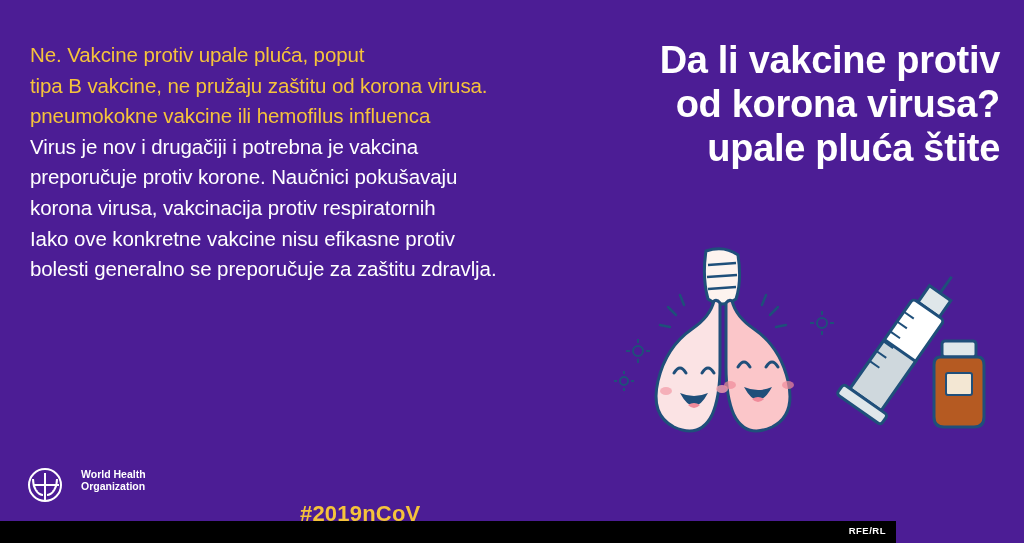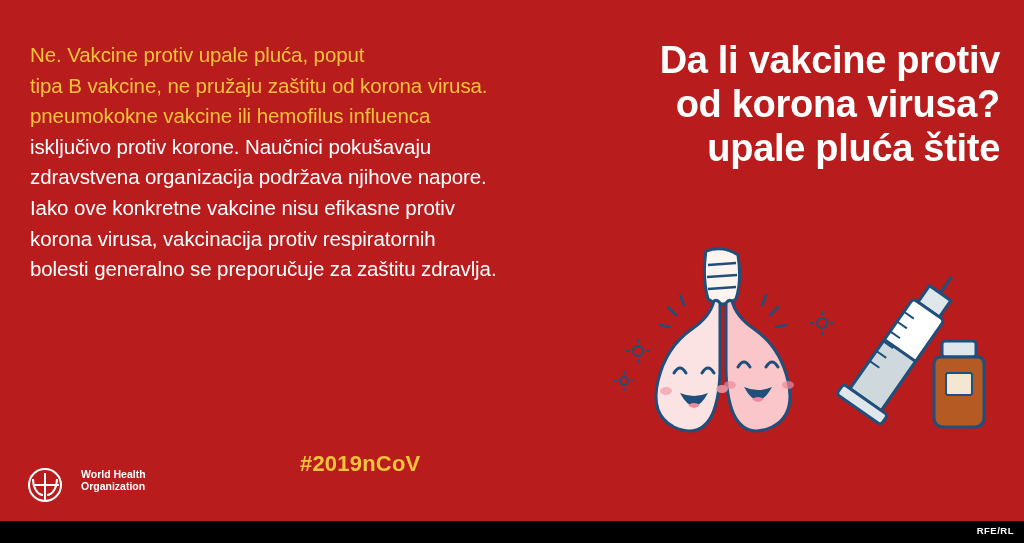--- a/index.html
+++ b/index.html
@@ -6,21 +6,21 @@
   html, body {
     width: 1024px;
     height: 543px;
     font-family: "Liberation Sans", sans-serif;
     background: #ffffff;
   }
   #poster {
     position: relative;
     width: 1024px;
     height: 543px;
-    background: #b91c1c;
+    background: #4c1d95;
     overflow: hidden;
   }
   
   #body-copy {
     position: absolute;
     left: 30px;
     top: 40px;
     width: 590px;
     font-size: 20.5px;
     line-height: 30.6px;
@@ -39,21 +39,21 @@
     color: #ffffff;
     font-size: 38px;
     font-weight: bold;
     line-height: 44px;
     letter-spacing: -0.3px;
   }
   
   #hashtag {
     position: absolute;
     left: 300px;
-    top: 451px;
+    top: 501px;
     color: #f5c33b;
     font-size: 22px;
     font-weight: bold;
     letter-spacing: 0.2px;
   }
   
   #who-logo {
     position: absolute;
     left: 28px;
     top: 468px;
@@ -112,21 +112,21 @@
     left: 610px;
     top: 243px;
     width: 400px;
     height: 220px;
   }
   
   #footer-bar {
     position: absolute;
     left: 0;
     bottom: 0;
-    width: 1024px;
+    width: 896px;
     height: 22px;
     background: #000000;
   }
   #footer-bar .brand {
     position: absolute;
     right: 10px;
     top: 4px;
     color: #ffffff;
     font-size: 9.5px;
     letter-spacing: 0.5px;
@@ -135,24 +135,24 @@
 </style>
 </head>
 <body>
 
 <div id="poster">
 
   <div id="body-copy">
     <p class="hl">Ne. Vakcine protiv upale pluća, poput</p>
     <p class="hl">tipa B vakcine, ne pružaju zaštitu od korona virusa.</p>
     <p class="hl">pneumokokne vakcine ili hemofilus influenca</p>
-    <p>isključivo protiv korone. Naučnici pokušavaju</p>
-    <p>zdravstvena organizacija podržava njihove napore.</p>
+    <p>Virus je nov i drugačiji i potrebna je vakcina</p>
+    <p>preporučuje protiv korone. Naučnici pokušavaju</p>
+    <p>korona virusa, vakcinacija protiv respiratornih</p>
     <p>Iako ove konkretne vakcine nisu efikasne protiv</p>
-    <p>korona virusa, vakcinacija protiv respiratornih</p>
     <p>bolesti generalno se preporučuje za zaštitu zdravlja.</p>
   </div>
 
   <div id="headline">
     <div>Da li vakcine protiv</div>
     <div>od korona virusa?</div>
     <div>upale pluća štite</div>
   </div>
 
   <div id="illustration">

